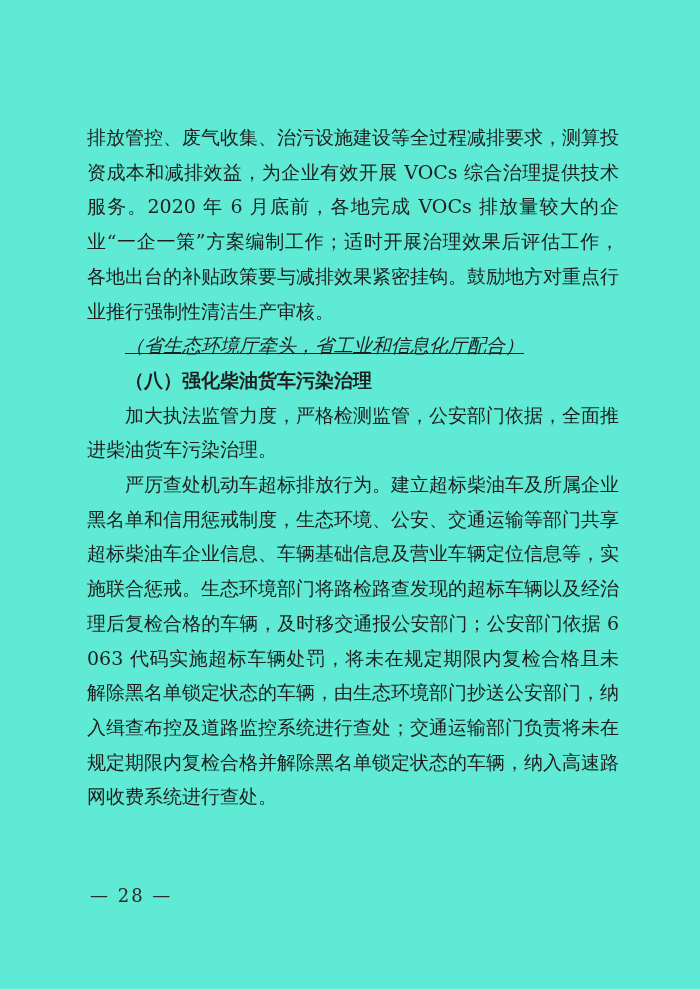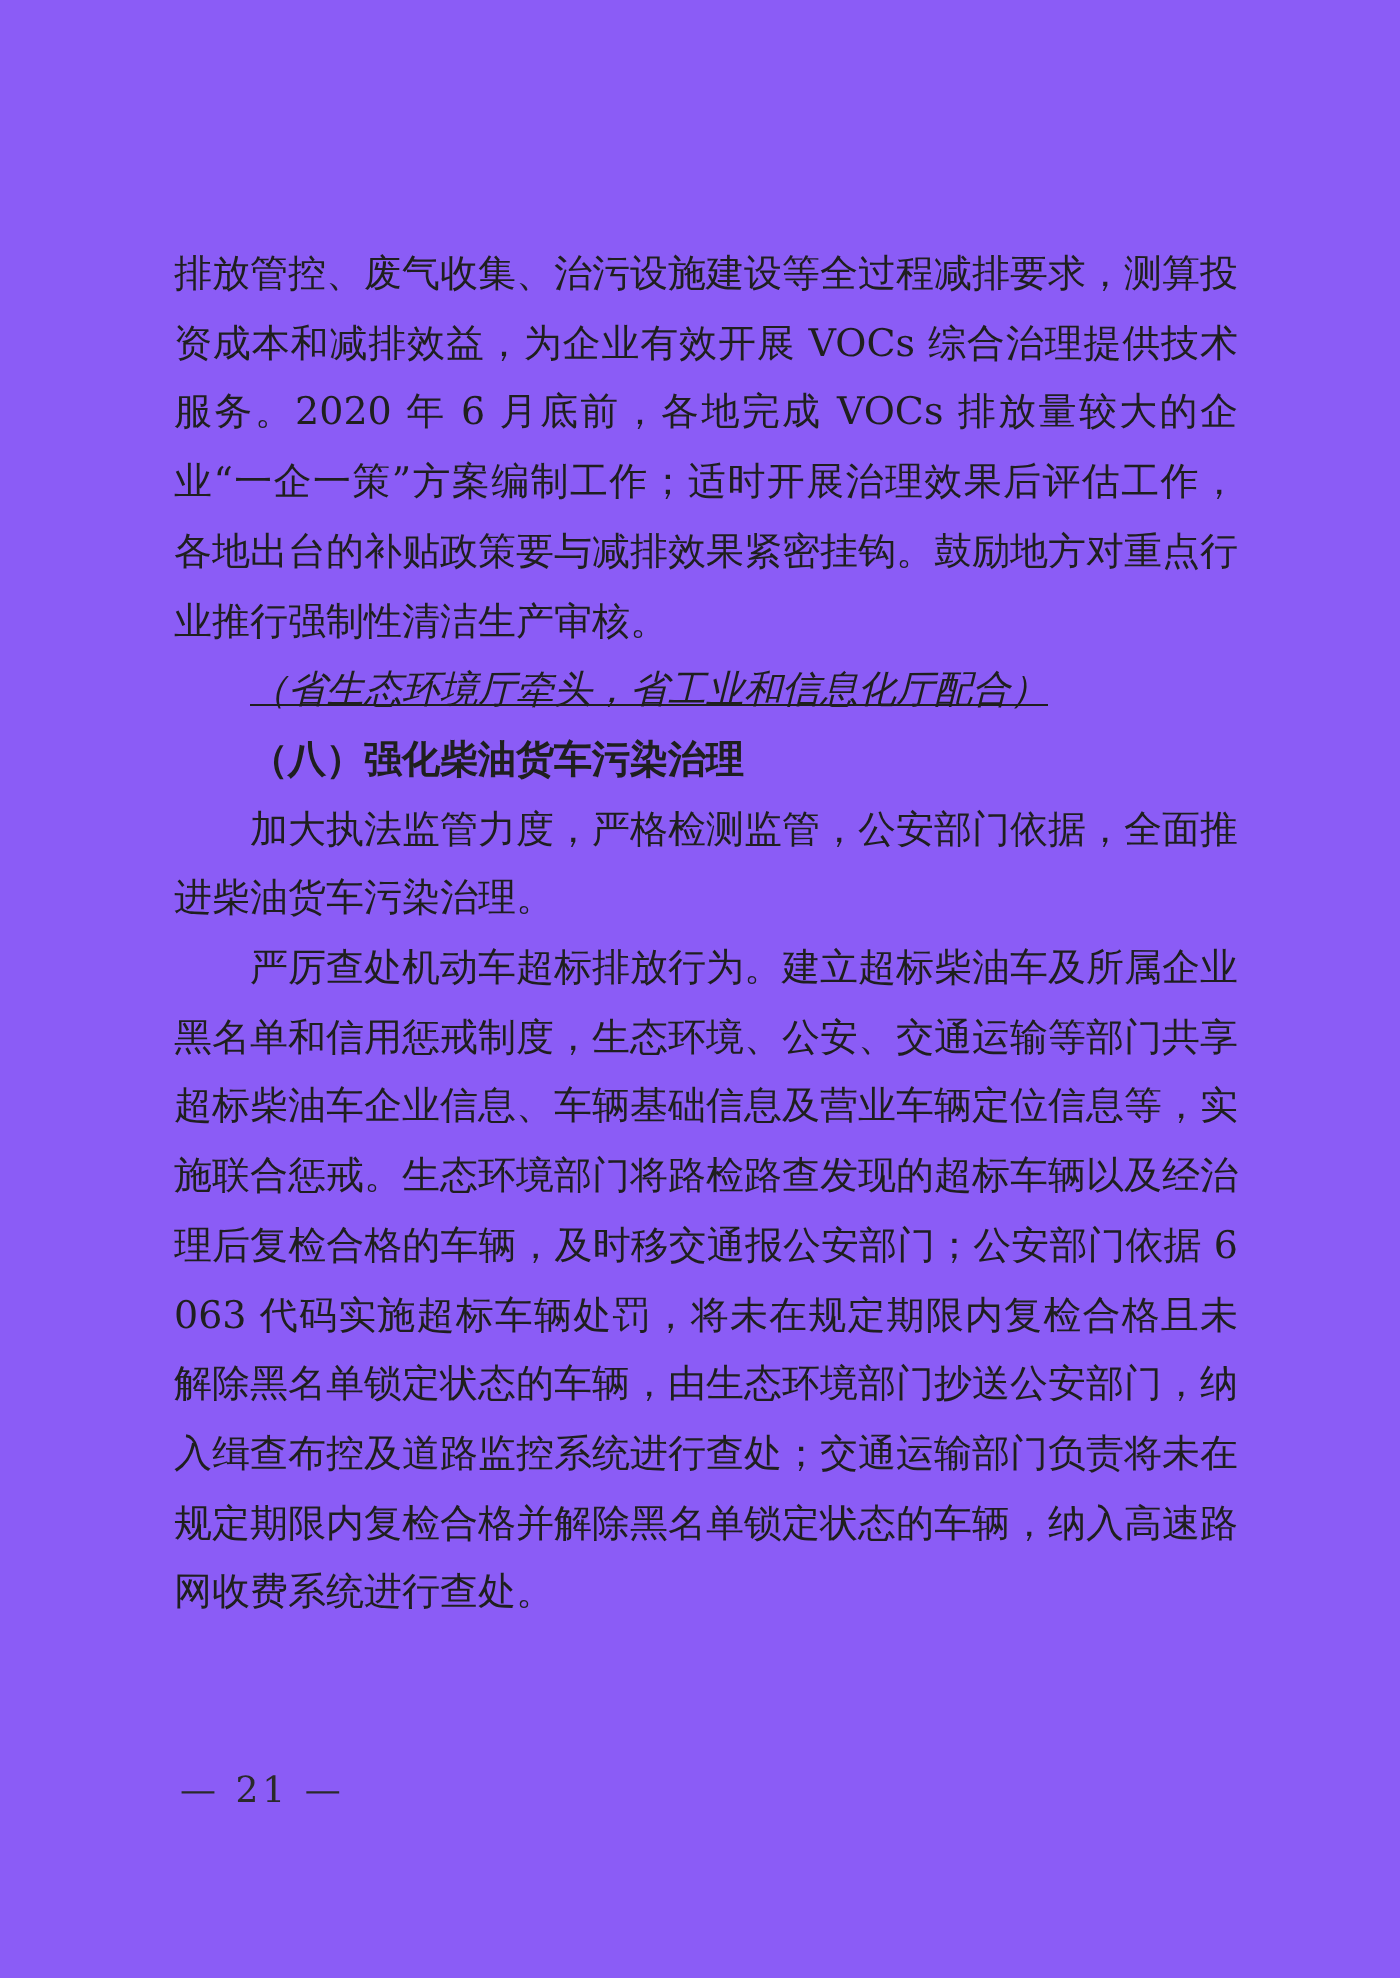--- a/index.html
+++ b/index.html
@@ -8,21 +8,21 @@
     height: 989px;
     position: relative;
     background: #ffffff;
     color: #1f1f1f;
     font-family: "DejaVu Serif", "Liberation Serif", serif;
     overflow: hidden;
   }
   .page {
     position: absolute;
     inset: 0;
-    background: #8b5cf6;
+    background: #5eead4;
   }
   .text-block {
     position: absolute;
     left: 87px;
     top: 120px;
     width: 532px;
   }
   .para {
     margin: 0;
     font-size: 19px;
@@ -65,15 +65,15 @@
     <p class="para kai-bold indent">（八）强化柴油货车污染治理</p>
 
     <p class="para body indent">加大执法监管力度，严格检测监管，公安部门依据，全面推进柴油货车污染治理。</p>
 
 
     <p class="para body indent">严厉查处机动车超标排放行为。建立超标柴油车及所属企业黑名单和信用惩戒制度，生态环境、公安、交通运输等部门共享超标柴油车企业信息、车辆基础信息及营业车辆定位信息等，实施联合惩戒。生态环境部门将路检路查发现的超标车辆以及经治理后复检合格的车辆，及时移交通报公安部门；公安部门依据 6063 代码实施超标车辆处罚，将未在规定期限内复检合格且未解除黑名单锁定状态的车辆，由生态环境部门抄送公安部门，纳入缉查布控及道路监控系统进行查处；交通运输部门负责将未在规定期限内复检合格并解除黑名单锁定状态的车辆，纳入高速路网收费系统进行查处。</p>
 
 
   </div>
 
-  <div class="footer">— 21 —</div>
+  <div class="footer">— 28 —</div>
 
 </div>
 
 </body></html>

